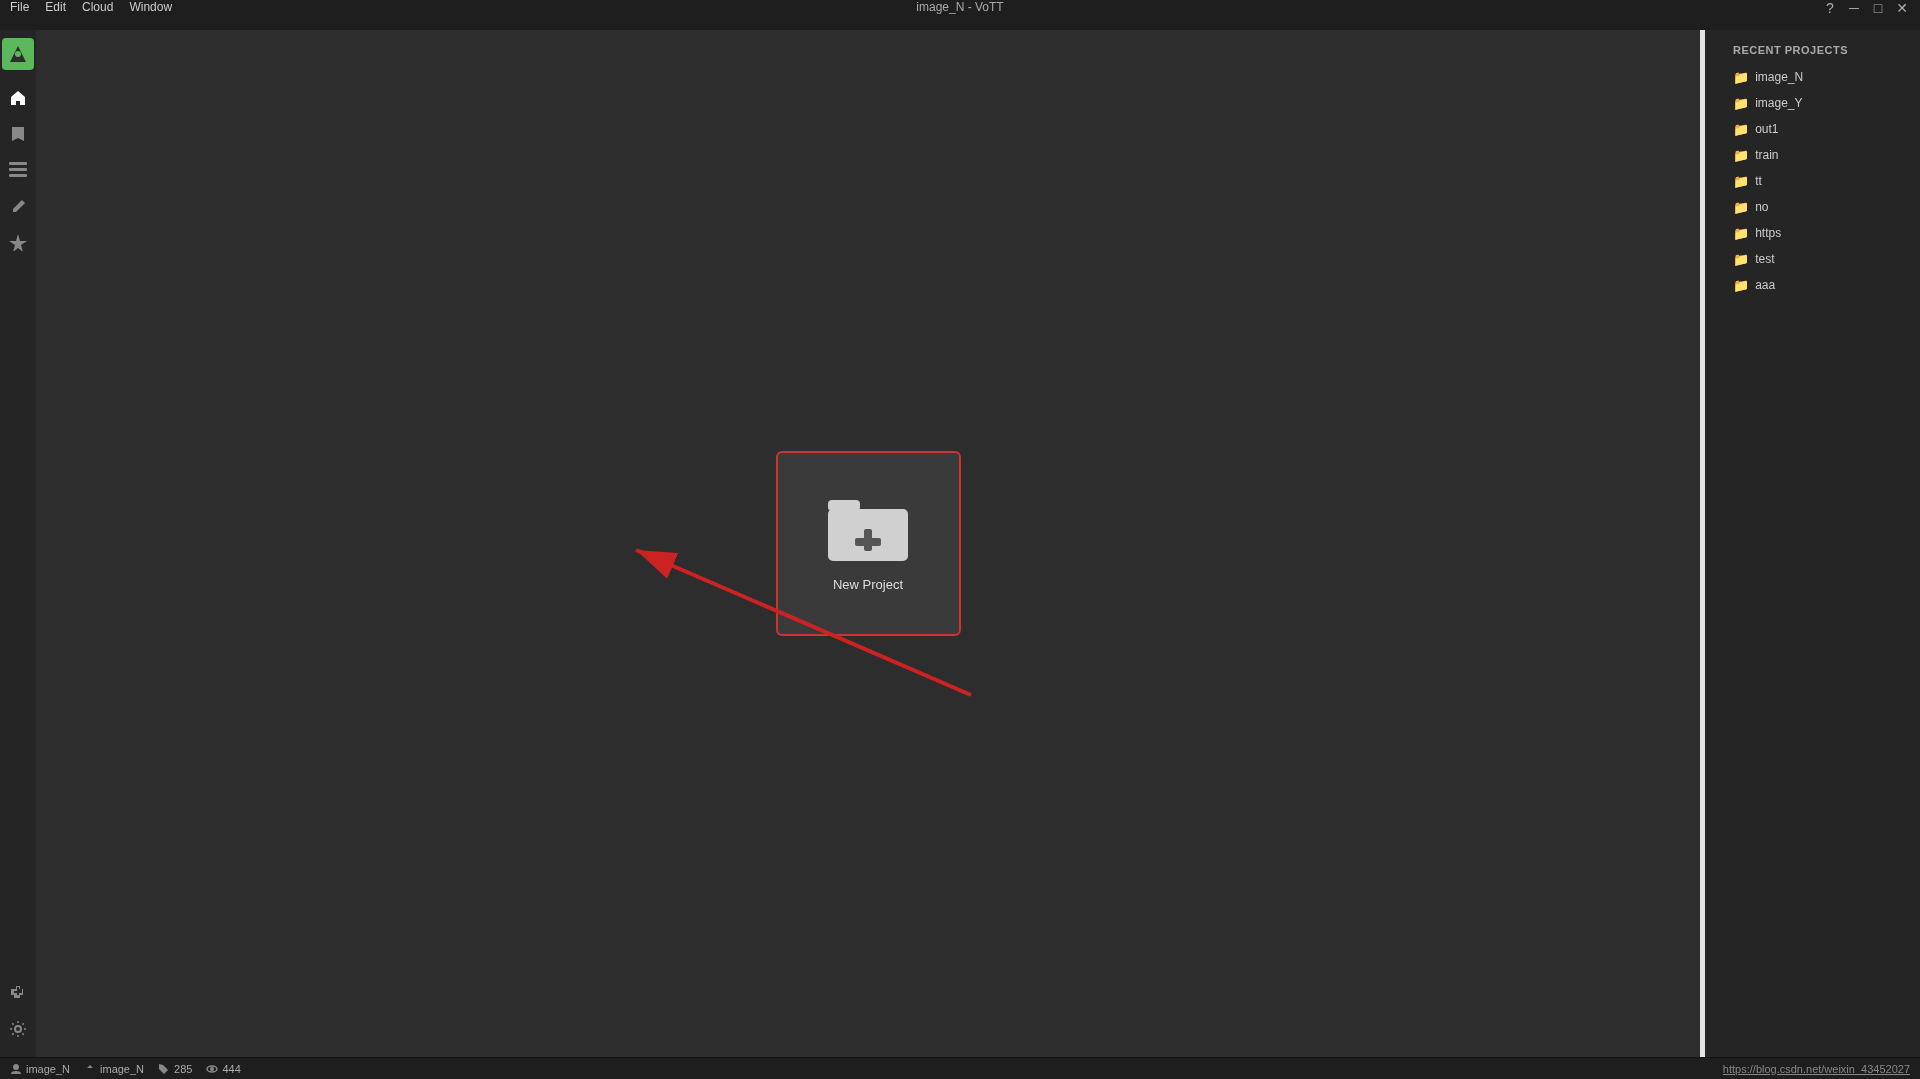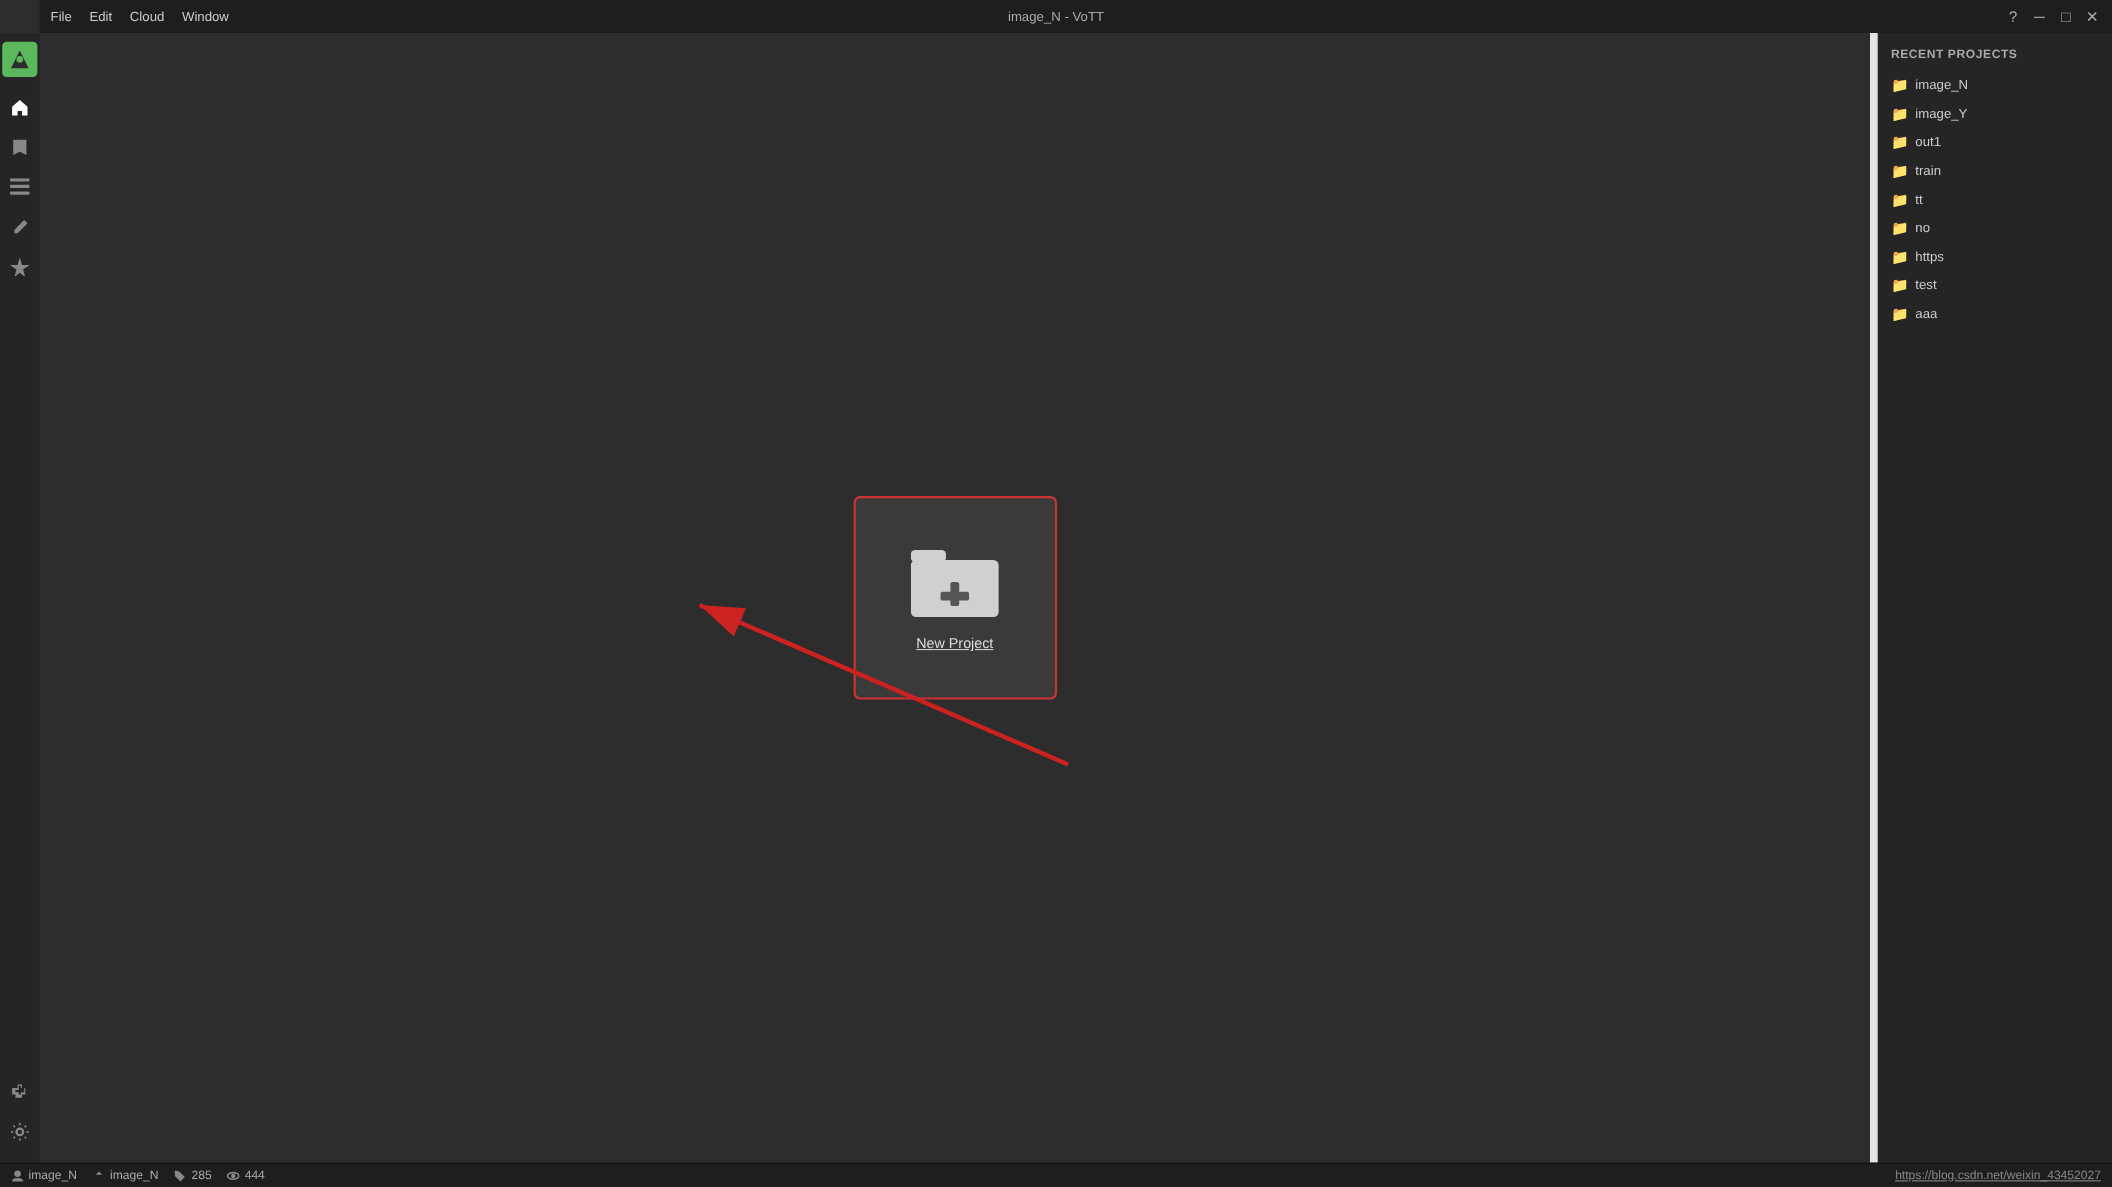--- a/index.html
+++ b/index.html
@@ -12,25 +12,23 @@
       overflow: hidden;
       display: flex;
       flex-direction: column;
     }
 
     
     .titlebar {
       height: 30px;
       background: #1e1e1e;
       display: flex;
-      align-items: center;
       justify-content: space-between;
       padding: 0 10px;
       flex-shrink: 0;
-      margin-left: 36px;
     }
     .titlebar-title {
       position: absolute;
       left: 50%;
       transform: translateX(-50%);
       font-size: 12px;
       color: #aaa;
     }
     .titlebar-menu {
       display: flex;
@@ -131,21 +129,20 @@
       width: 185px;
       height: 185px;
       background: #3a3a3a;
       border-radius: 6px;
       display: flex;
       flex-direction: column;
       align-items: center;
       justify-content: center;
       cursor: pointer;
       gap: 12px;
-      text-decoration: underline;
     }
     .project-card.highlighted {
       border: 2px solid #cc3333;
       background: #3a3a3a;
     }
     .project-card-label {
       font-size: 13px;
       color: #ddd;
     }
 
@@ -170,23 +167,23 @@
       position: relative;
       display: flex;
       align-items: center;
       justify-content: center;
     }
 
     
     .recent-panel {
       width: 220px;
       background: #252526;
-      border-left: 7px solid #e5e5e5;
+      border-left: 5px solid #e5e5e5;
       flex-shrink: 0;
-      padding: 10px 0;
+      padding: 10px 16px;
       overflow-y: auto;
     }
     .recent-panel-title {
       font-size: 11px;
       color: #aaa;
       padding: 4px 12px 8px;
       text-transform: uppercase;
       letter-spacing: 0.5px;
       font-weight: 600;
     }

